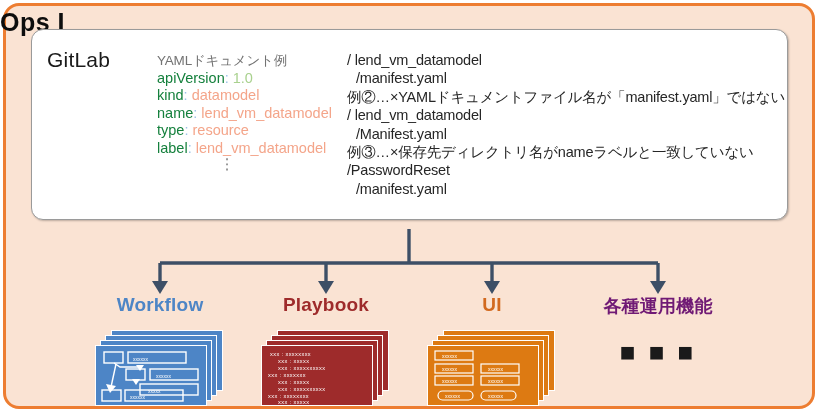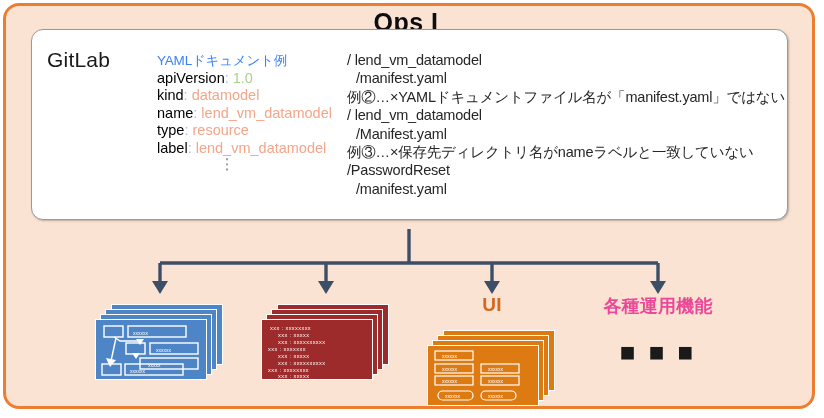--- a/index.html
+++ b/index.html
@@ -28,21 +28,20 @@
     background: #FAE3D3;
     border: 3px solid #ED7D31;
     border-radius: 16px;
   }
   
   #page-title {
     position: absolute;
     left: 0;
     top: 8px;
     width: 812px;
-    text-align: center;
     font-size: 25px;
     font-weight: bold;
     color: #0d0d0d;
     letter-spacing: 0.5px;
   }
   
   #gitlab-card {
     position: absolute;
     left: 31px;
     top: 29px;
@@ -66,25 +65,25 @@
   #yaml-block {
     position: absolute;
     left: 125px;
     top: 22px;
     width: 195px;
     font-size: 14.5px;
     line-height: 17.5px;
     white-space: nowrap;
   }
   #yaml-block .y-title {
-    color: #3b82f6;
+    color: #737373;
     font-size: 13.5px;
     letter-spacing: -0.2px;
   }
-  .y-key   { color: #000000; }
+  .y-key   { color: #15803d; }
   .y-colon { color: #9DC3E6; }
   .y-val   { color: #F4A58A; }
   .y-num   { color: #A9D18E; }
   .y-ellipsis {
     color: #808080;
     text-align: center;
     width: 140px;
     font-size: 15px;
     line-height: 14px;
     letter-spacing: 0;
@@ -121,21 +120,21 @@
   }
   .col-label {
     font-size: 19px;
     font-weight: bold;
     letter-spacing: 0.2px;
     height: 26px;
   }
   .col-label.cl-workflow { color: #4D85C6; }
   .col-label.cl-playbook { color: #9E2B2B; }
   .col-label.cl-ui       { color: #D2691E; }
-  .col-label.cl-ops      { color: #ec4899; font-size: 18px; }
+  .col-label.cl-ops      { color: #701a75; font-size: 18px; }
 
   .stack-wrap {
     position: relative;
     width: 130px;
     height: 72px;
     margin: 10px auto 0 auto;
   }
   .card-layer {
     position: absolute;
     box-sizing: border-box;
@@ -223,20 +222,21 @@
     </g>
     <g fill="#3D4F66">
       <polygon points="152,281 168,281 160,294"></polygon>
       <polygon points="318,281 334,281 326,294"></polygon>
       <polygon points="484,281 500,281 492,294"></polygon>
       <polygon points="650,281 666,281 658,294"></polygon>
     </g>
   </svg>
 
   <div class="col" style="left:75px;">
+    <div class="col-label cl-workflow">Workflow</div>
     <div class="stack-wrap">
       <div class="card-layer bl-blue l3"></div>
       <div class="card-layer bl-blue l2"></div>
       <div class="card-layer bl-blue l1"></div>
       <div class="card-layer bl-blue l0">
         <svg viewBox="0 0 112 61" width="112" height="61">
           <g fill="none" stroke="#ffffff" stroke-width="1.4">
             <rect x="8" y="6" width="19" height="11"></rect>
             <rect x="32" y="6" width="58" height="11"></rect>
             <rect x="30" y="23" width="19" height="11"></rect>
@@ -258,20 +258,21 @@
             <text x="60" y="32">xxxxxx</text>
             <text x="52" y="47">xxxxx</text>
             <text x="34" y="53">xxxxxx</text>
           </g>
         </svg>
       </div>
     </div>
   </div>
 
   <div class="col" style="left:241px;">
+    <div class="col-label cl-playbook">Playbook</div>
     <div class="stack-wrap">
       <div class="card-layer bl-red l3"></div>
       <div class="card-layer bl-red l2"></div>
       <div class="card-layer bl-red l1"></div>
       <div class="card-layer bl-red l0">
         <svg viewBox="0 0 112 61" width="112" height="61">
           <g fill="#ffffff" font-size="5.6" font-family="'Liberation Sans',sans-serif" letter-spacing="0.4">
             <text x="8" y="10">xxx  :  xxxxxxxx</text>
             <text x="16" y="17">xxx  :   xxxxx</text>
             <text x="16" y="24">xxx  :   xxxxxxxxxx</text>

